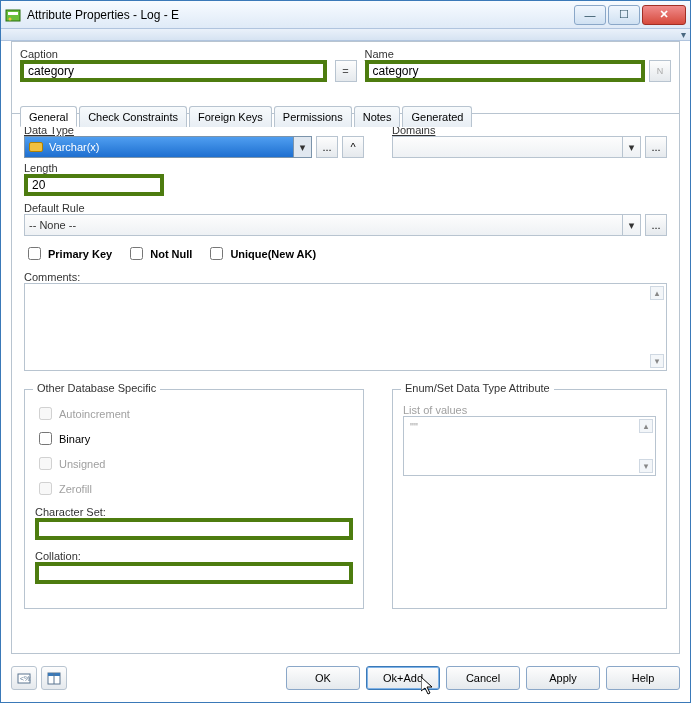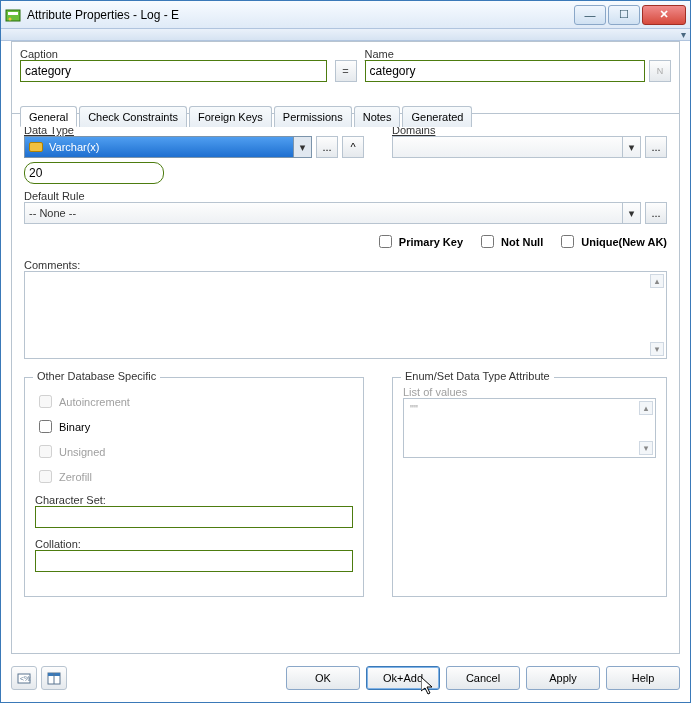--- a/index.html
+++ b/index.html
@@ -10,37 +10,37 @@
   .titlebar .title { flex:1; font-size:12px; color:#000; }
   .win-btns { display:flex; gap:2px; }
   .win-btn { width:32px; height:20px; border-radius:3px; display:flex; align-items:center; justify-content:center; border:1px solid #8aa7c8; background:linear-gradient(#f0f6fd,#d0e1f2); cursor:pointer; font-size:11px; color:#24485a;}
   .win-btn.close { width:44px; background:linear-gradient(#f08c8c,#d64a3c); border-color:#a02f25; color:#fff; font-weight:bold;}
   .toolbar-strip { height:12px; background:linear-gradient(#eaf1fa,#d6e3f2); border-bottom:1px solid #b0c4de; position:relative; }
   .toolbar-strip .chev { position:absolute; right:4px; top:0; font-size:10px; color:#4a6880;}
   .content { position:absolute; top:40px; left:10px; right:10px; bottom:48px; border:1px solid #b8c4d0; background:#fff; }
   .top-fields { display:flex; padding:6px 8px 10px 8px; gap:8px; }
   .field-col { flex:1; }
   .lbl { font-size:11px; color:#333; text-decoration:underline; text-decoration-color:#999; text-underline-offset:2px; }
-  .txt { width:100%; height:22px; border:1px solid #4d7c0f; background:#fff; padding:2px 4px; font-size:12px; }
+  .txt { width:100%; height:22px; border:4px solid #4d7c0f; background:#fff; padding:2px 4px; font-size:12px; }
   .mid-btn { width:22px; height:22px; border:1px solid #b8c4d0; background:linear-gradient(#fdfdfd,#e5e9ed); display:flex; align-items:center; justify-content:center; font-size:11px; color:#555; cursor:pointer; }
   .tabs { display:flex; padding:0 8px; border-bottom:1px solid #b8c4d0; gap:0; }
   .tab { padding:4px 8px 3px 8px; border:1px solid #b8c4d0; border-bottom:none; background:linear-gradient(#f7fafc,#e8eef4); font-size:11px; border-top-left-radius:3px; border-top-right-radius:3px; margin-right:2px; position:relative; top:14px; cursor:pointer; }
   .tab.active { background:#fff; border-bottom:1px solid #fff; }
   .panel { padding:10px 12px; }
   .row { display:flex; gap:28px; margin-bottom:4px; }
   .col-left { width:340px; }
   .col-right { flex:1; }
   .small-lbl { font-size:11px; color:#333; }
   .combo { height:22px; border:1px solid #7c94ab; background:linear-gradient(#4f9ef0,#1e6fd0); color:#fff; display:flex; align-items:center; padding:0 4px; font-size:11px; position:relative; }
   .combo .drop { position:absolute; right:0; top:0; bottom:0; width:18px; background:#e1e8f0; border-left:1px solid #7c94ab; display:flex; align-items:center; justify-content:center; color:#333; }
   .combo .ico { width:14px; height:10px; background:#f0c040; border-radius:2px; margin-right:6px; display:inline-block; border:1px solid #b08000;}
   .combo-plain { height:22px; border:1px solid #b8c4d0; background:linear-gradient(#fdfdfd,#eef1f4); display:flex; align-items:center; padding:0 4px; font-size:11px; position:relative; color:#333;}
   .combo-plain .drop { position:absolute; right:0; top:0; bottom:0; width:18px; border-left:1px solid #b8c4d0; display:flex; align-items:center; justify-content:center; }
   .sq-btn { width:22px; height:22px; border:1px solid #b8c4d0; background:linear-gradient(#fdfdfd,#e5e9ed); display:flex; align-items:center; justify-content:center; font-size:11px; cursor:pointer; }
-  .chk-row { display:flex; gap:14px; align-items:center; margin:8px 0;justify-content:flex-end; }
+  .chk-row { display:flex; gap:14px; align-items:center; margin:8px 0; }
   .chk { display:flex; align-items:center; gap:4px; font-size:11px; }
   .chk input { width:13px; height:13px; }
   .chk.bold { font-weight:bold; }
   .textarea { width:100%; height:88px; border:1px solid #b8c4d0; background:#fff; position:relative; }
   .textarea .scroll-up, .textarea .scroll-down { position:absolute; right:2px; width:14px; height:14px; font-size:9px; display:flex; align-items:center; justify-content:center; color:#888; border:1px solid #cfd8e2; background:#f3f6f9;}
   .textarea .scroll-up { top:2px; }
   .textarea .scroll-down { bottom:2px; }
   .group { border:1px solid #b8c4d0; padding:8px 10px 10px 10px; position:relative; background:#fff; }
   .group-title { position:absolute; top:-8px; left:8px; background:#fff; padding:0 4px; font-size:11px; color:#333; }
   .disabled { color:#a0a0a0; }
@@ -128,21 +128,22 @@
               <span></span>
               <span class="drop">▾</span>
             </div>
             <div class="sq-btn">...</div>
           </div>
         </div>
       </div>
 
       <div class="row">
         <div class="col-left">
-          <input class="txt" style="width: 140px; border-radius: 10px;" value="20">
+          <div class="small-lbl">Length</div>
+          <input class="txt" style="width: 140px;" value="20">
         </div>
       </div>
 
       <div class="row" style="margin-top:6px">
         <div class="col-right">
           <div class="small-lbl">Default Rule</div>
           <div style="display:flex; gap:4px;">
             <div class="combo-plain" style="flex:1">
               <span>-- None --</span>
               <span class="drop">▾</span>
@@ -207,21 +208,21 @@
             </div>
             <div style="margin-top:10px">
               <div class="small-lbl">Collation:</div>
               <input class="txt" value="" style="">
             </div>
           </div>
         </div>
         <div class="col-right">
           <div class="group" style="height:220px">
             <div class="group-title">Enum/Set Data Type Attribute</div>
-            <div class="small-lbl disabled" style="">List of values</div>
+            <div class="small-lbl disabled" style="margin-top:6px">List of values</div>
             <div class="list-box">
               <span>""</span>
               <div class="scroll-up">▴</div>
               <div class="scroll-down">▾</div>
             </div>
           </div>
         </div>
       </div>
     </div>
   </div>

